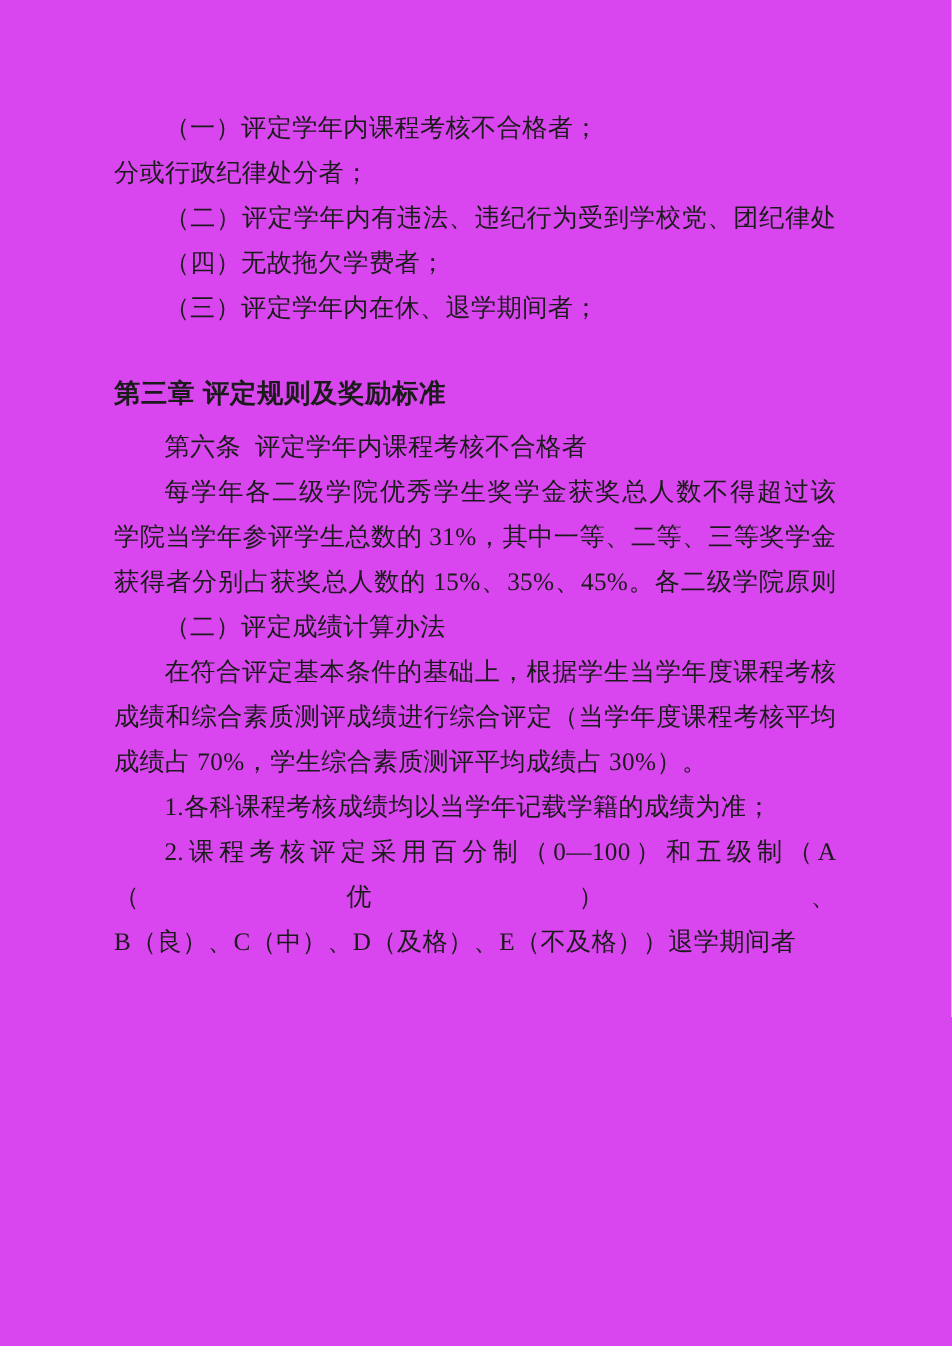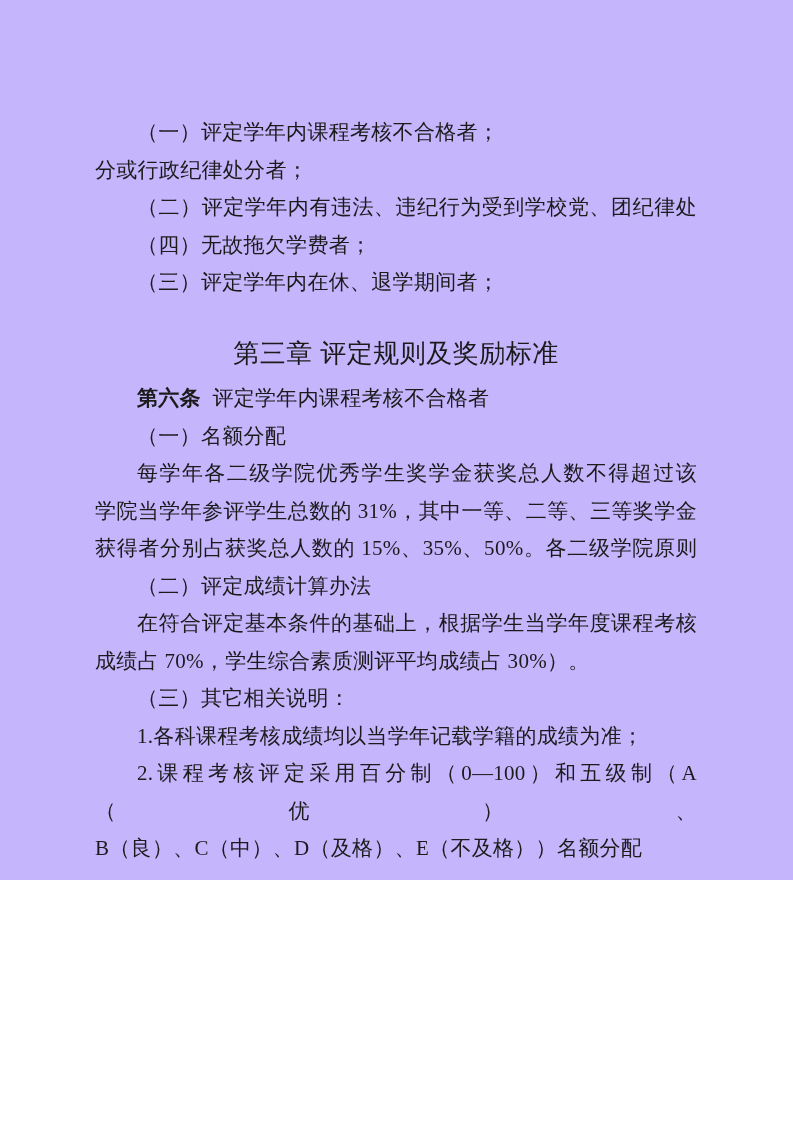--- a/index.html
+++ b/index.html
@@ -3,79 +3,77 @@
 <meta charset="utf-8">
 <style>
   html, body {
     margin: 0;
     padding: 0;
     background: #ffffff;
   }
   .page {
     position: relative;
     width: 793px;
-    height: 880px;
-    background: #c4b5fd;
+    height: 1122px;
+    background: #d946ef;
     box-sizing: border-box;
-    padding: 114px 96px 0 95px;
+    padding: 88px 96px 0 95px;
     color: #1b1b1b;
     font-family: "Liberation Serif", "DejaVu Serif", serif;
     overflow: hidden;
   }
   .line {
     font-size: 21px;
     line-height: 37.5px;
     text-align: left;
     letter-spacing: 0.3px;
   }
   .indent {
     text-indent: 42px;
   }
   .fill {
     text-align: justify;
     text-align-last: justify;
   }
   .chapter {
     font-family: "Liberation Sans", "DejaVu Sans", sans-serif;
-    font-weight: 400;
-    font-size: 26px;
+    font-weight: 700;
+    font-size: 22px;
     line-height: 37.5px;
-    text-align: center;
     margin: 33px 0 8px 0;
     letter-spacing: 0.5px;
   }
   .article-label {
-    font-weight: 700;
+    font-weight: 400;
     margin-right: 0.55em;
   }
 </style>
 </head>
 <body>
 
 <div class="page">
 
   <div class="line indent">（一）评定学年内课程考核不合格者；</div>
   <div class="line">分或行政纪律处分者；</div>
   <div class="line indent fill">（二）评定学年内有违法、违纪行为受到学校党、团纪律处</div>
   <div class="line indent">（四）无故拖欠学费者；</div>
   <div class="line indent">（三）评定学年内在休、退学期间者；</div>
 
   <h2 class="chapter">第三章 评定规则及奖励标准</h2>
 
   <div class="line indent">
     <span class="article-label">第六条</span><span>评定学年内课程考核不合格者</span>
   </div>
 
-  <div class="line indent">（一）名额分配</div>
   <div class="line indent fill">每学年各二级学院优秀学生奖学金获奖总人数不得超过该</div>
   <div class="line fill">学院当学年参评学生总数的 31%，其中一等、二等、三等奖学金</div>
-  <div class="line fill">获得者分别占获奖总人数的 15%、35%、50%。各二级学院原则</div>
+  <div class="line fill">获得者分别占获奖总人数的 15%、35%、45%。各二级学院原则</div>
 
   <div class="line indent">（二）评定成绩计算办法</div>
   <div class="line indent fill">在符合评定基本条件的基础上，根据学生当学年度课程考核</div>
+  <div class="line fill">成绩和综合素质测评成绩进行综合评定（当学年度课程考核平均</div>
   <div class="line">成绩占 70%，学生综合素质测评平均成绩占 30%）。</div>
 
-  <div class="line indent">（三）其它相关说明：</div>
   <div class="line indent">1.各科课程考核成绩均以当学年记载学籍的成绩为准；</div>
   <div class="line indent fill">2.课程考核评定采用百分制（0—100）和五级制（A（优）、</div>
-  <div class="line">B（良）、C（中）、D（及格）、E（不及格））名额分配</div>
+  <div class="line">B（良）、C（中）、D（及格）、E（不及格））退学期间者</div>
 
 </div>
 
 </body></html>

